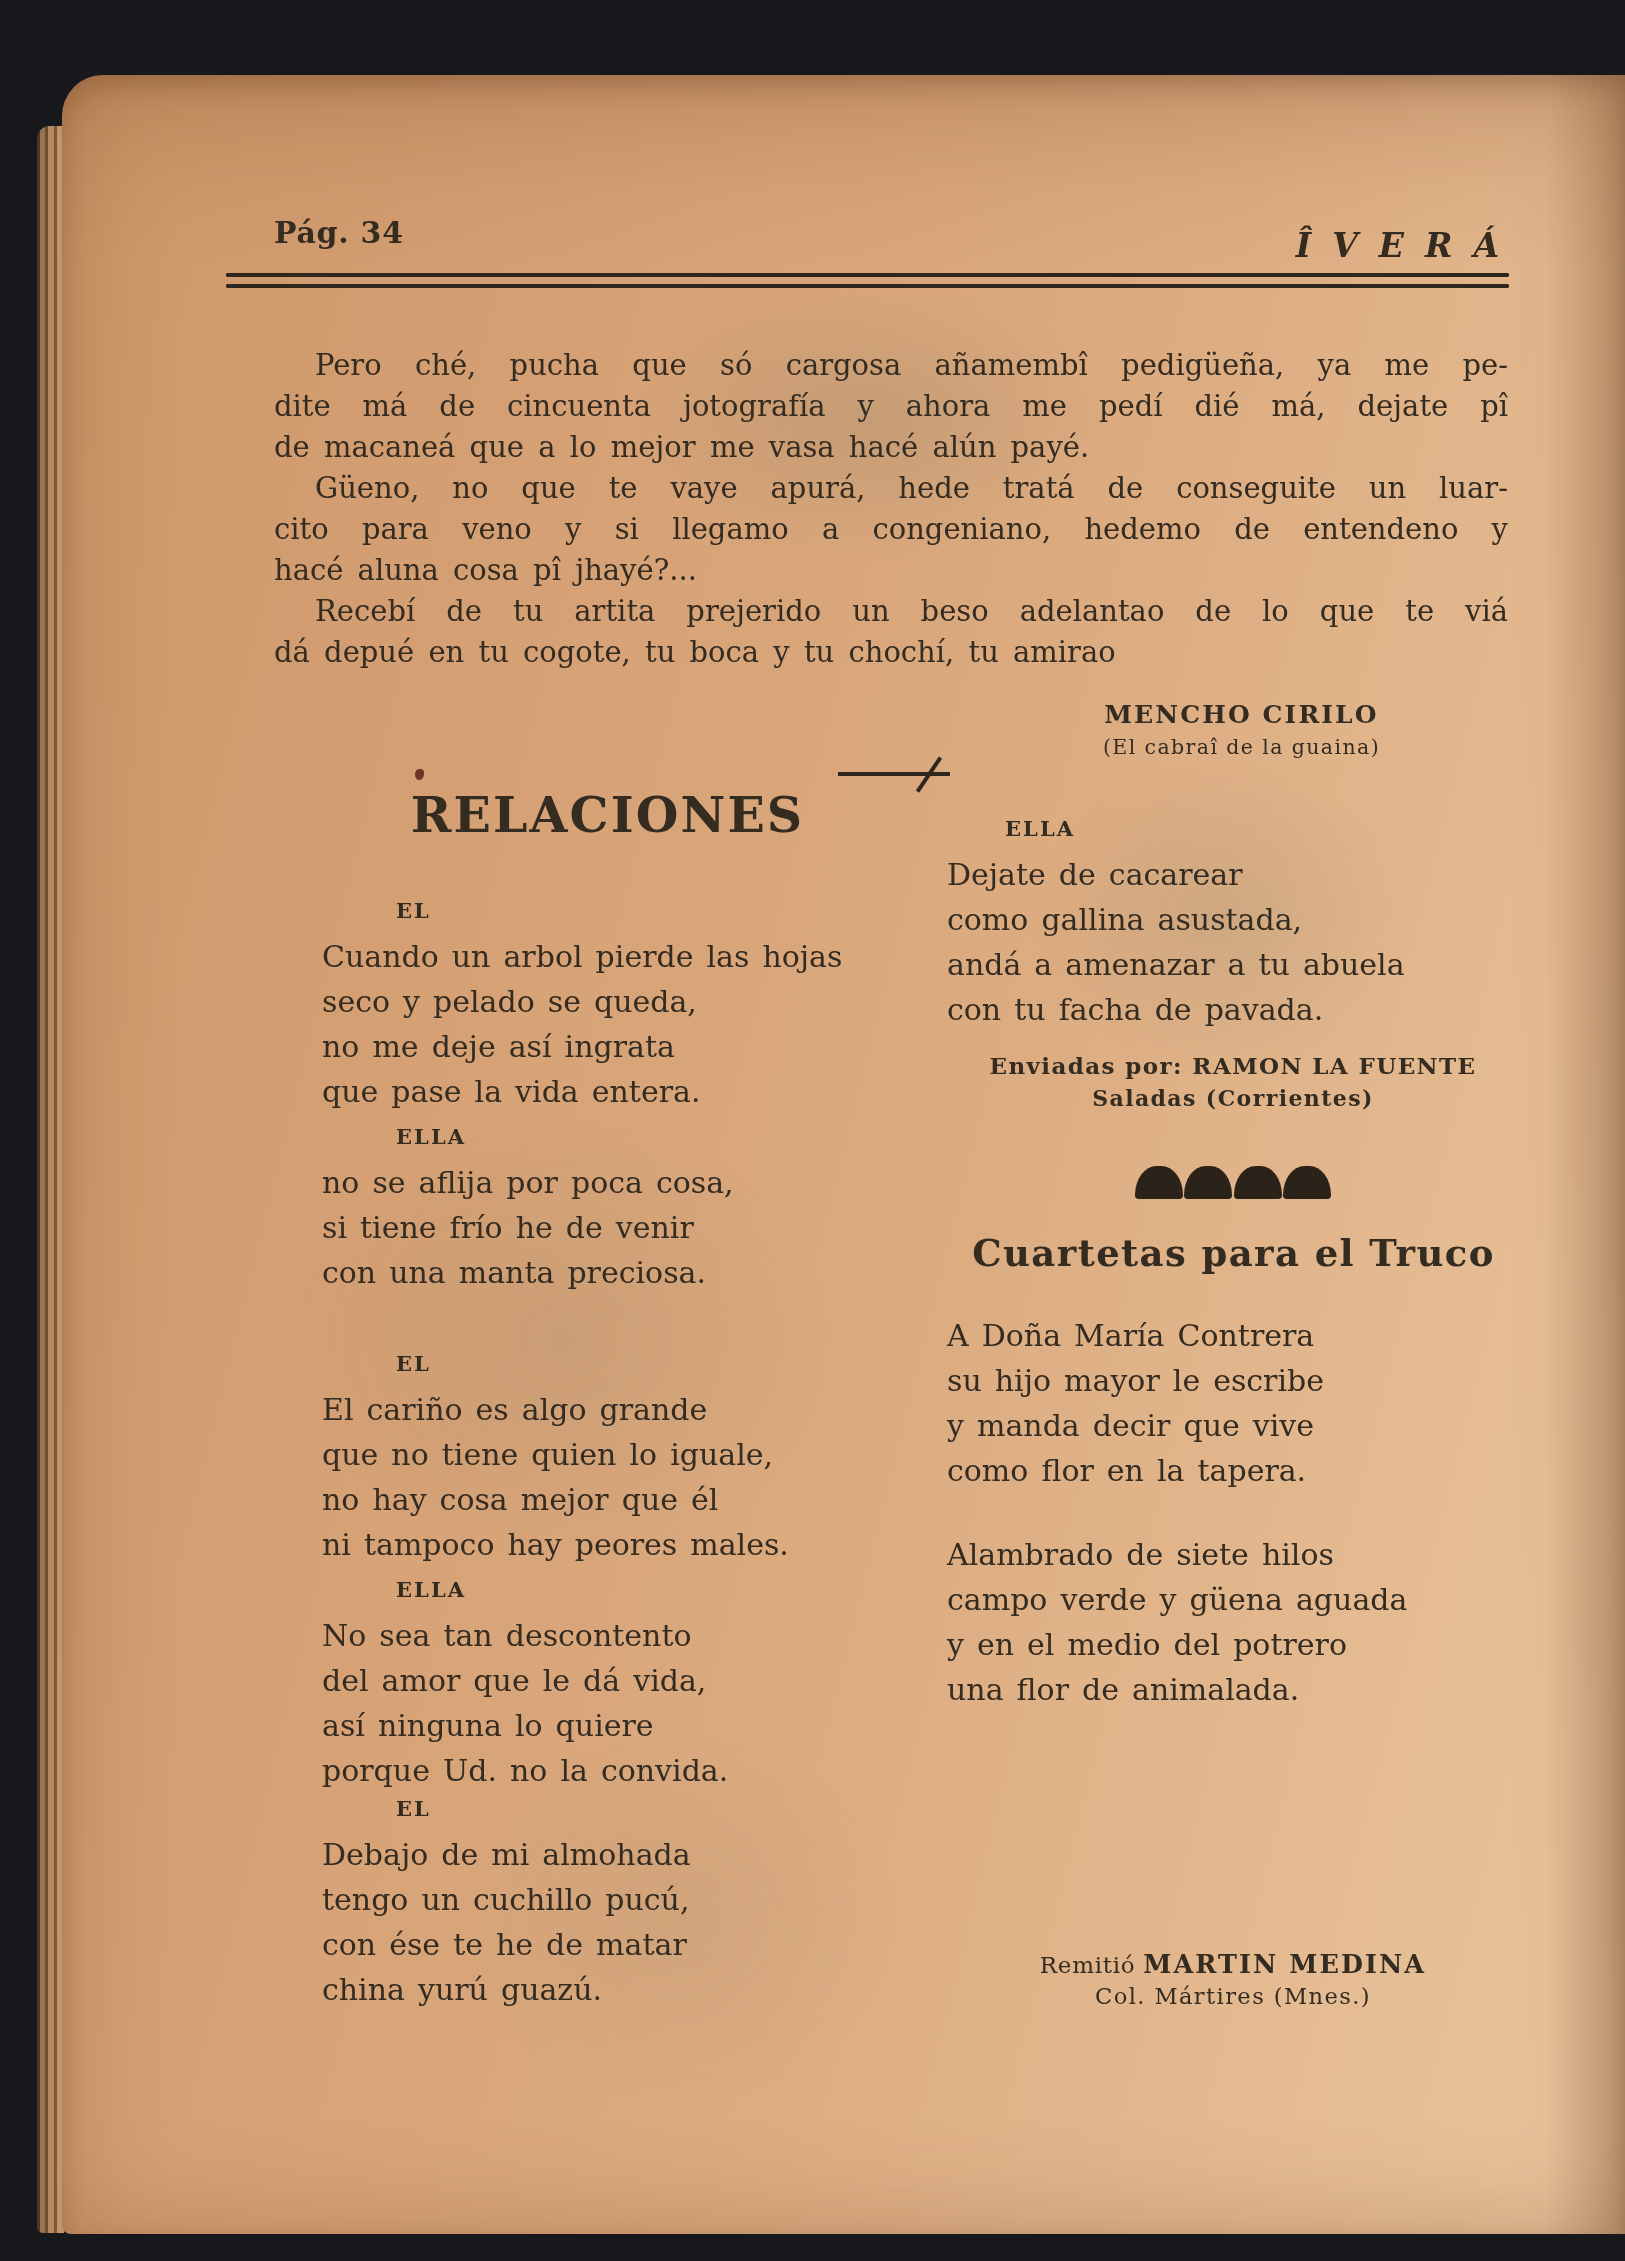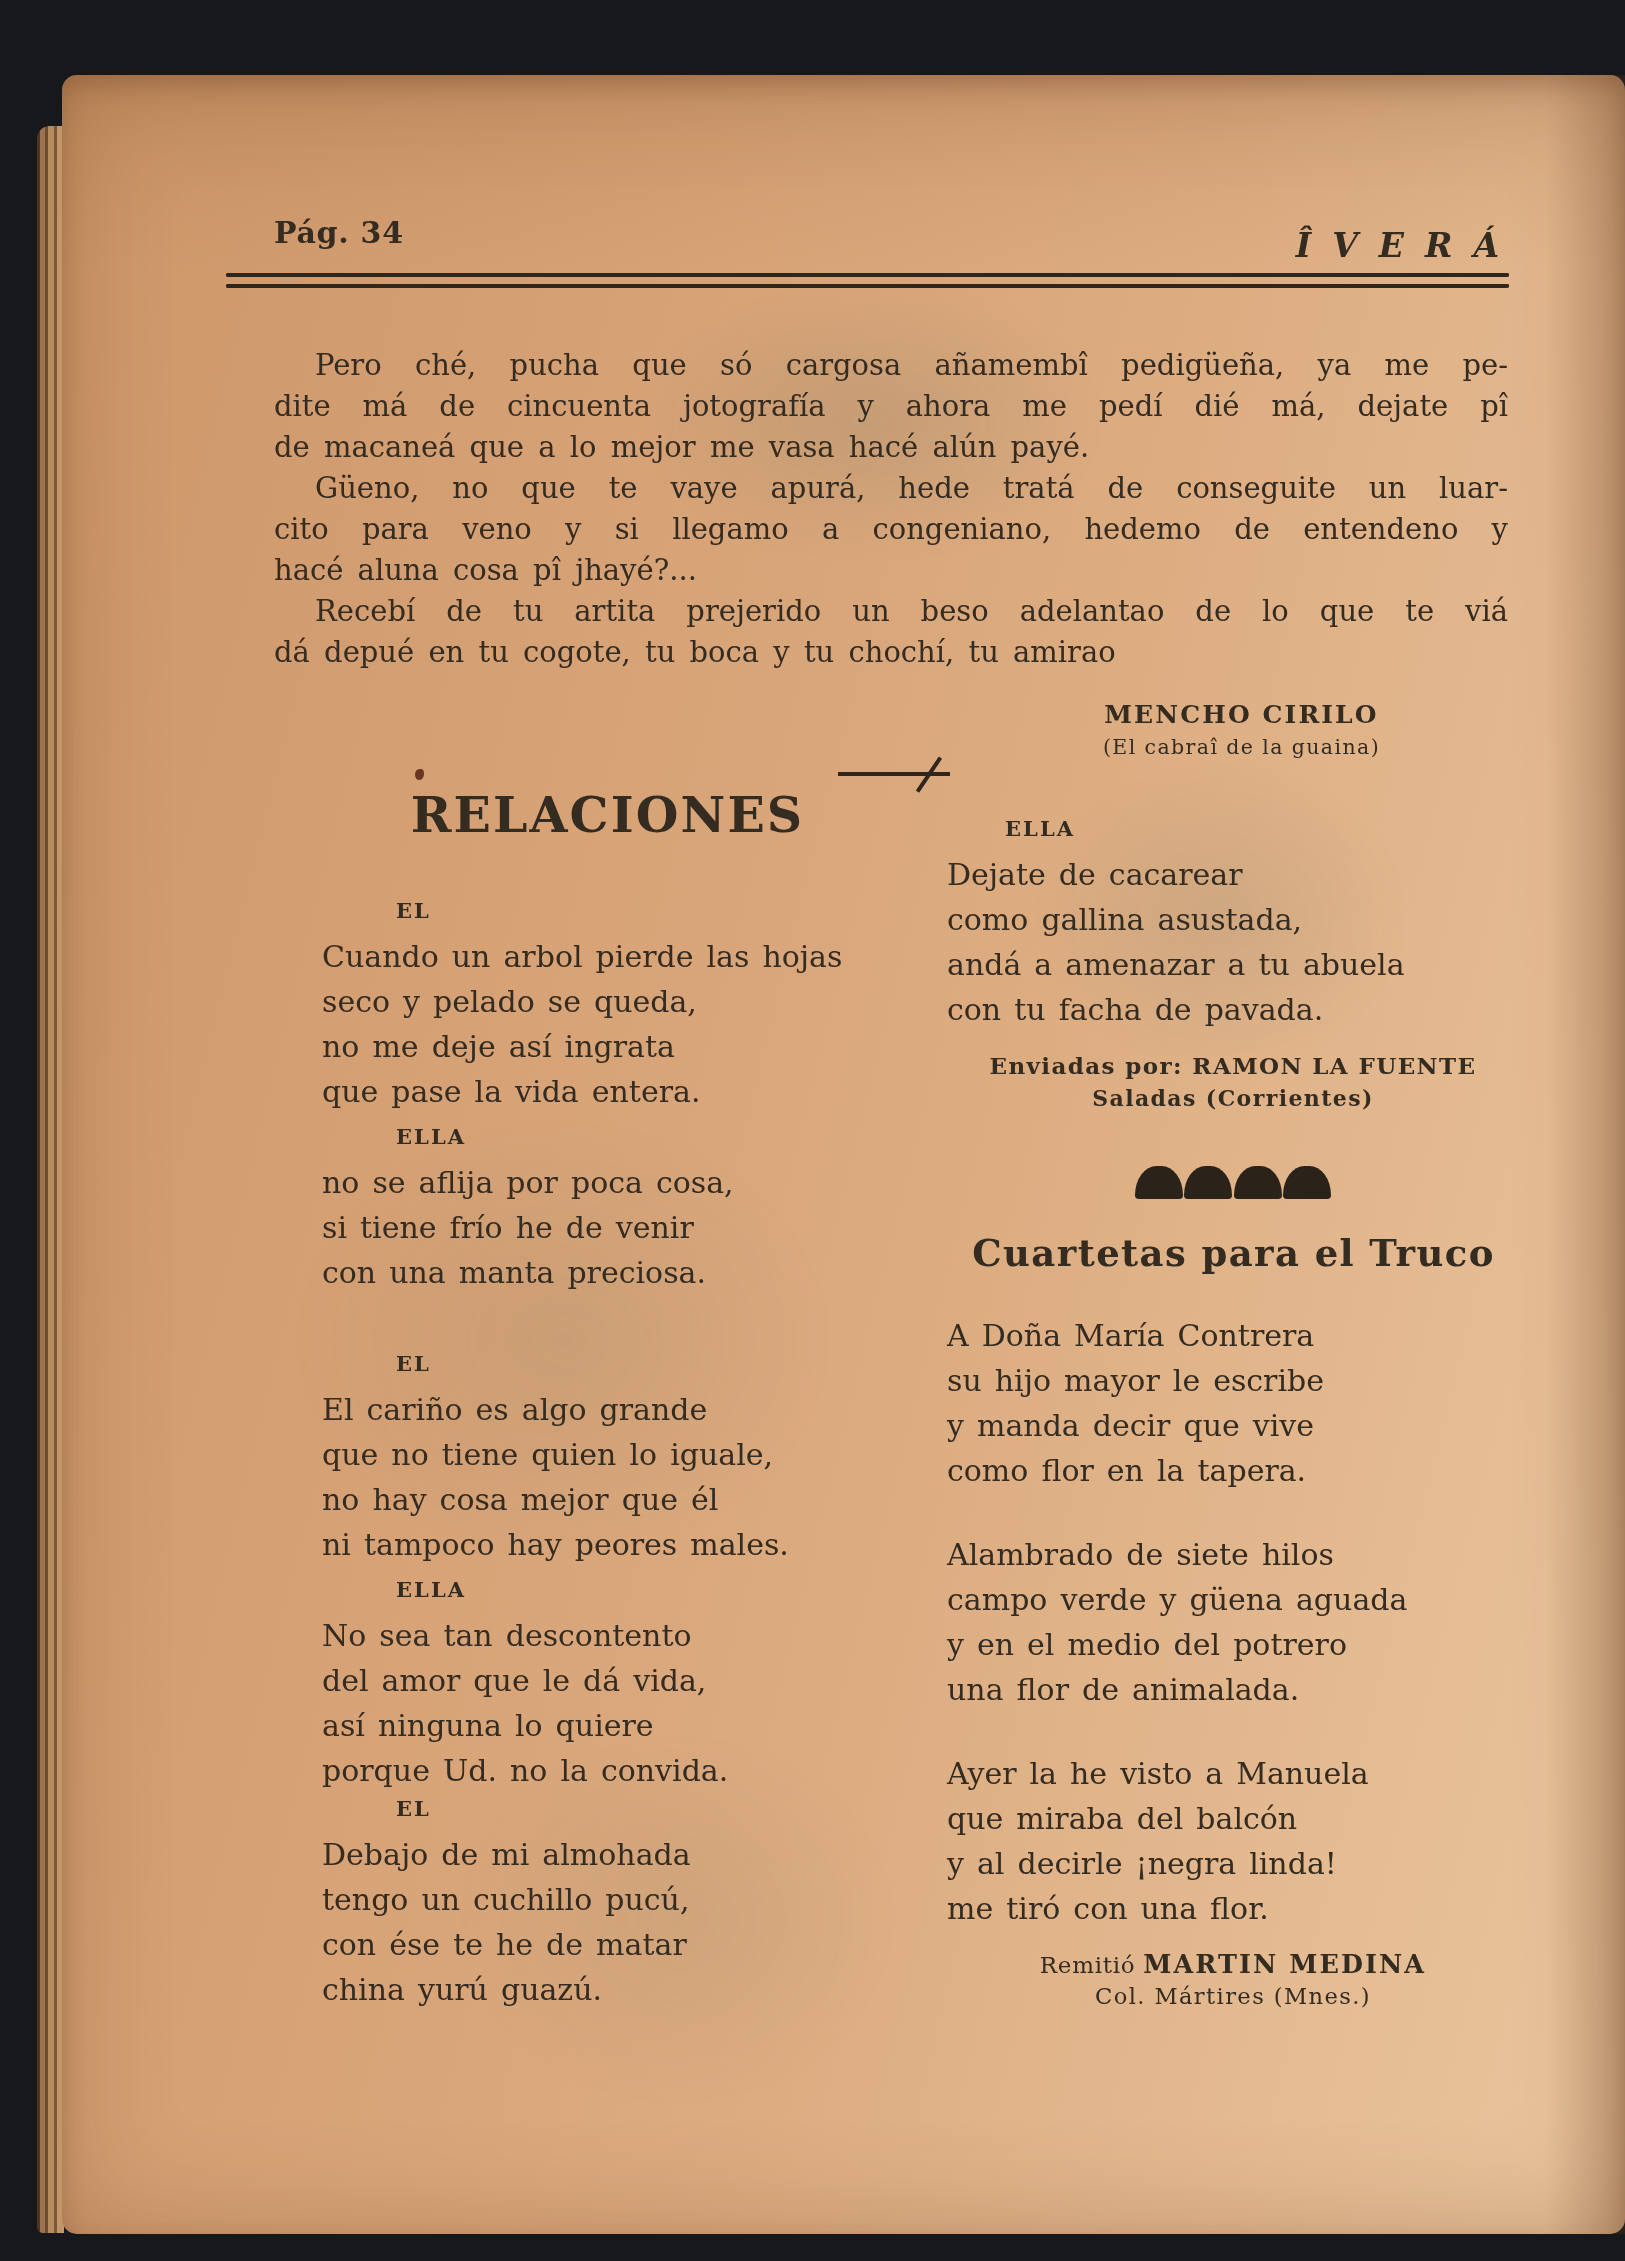--- a/index.html
+++ b/index.html
@@ -29,21 +29,21 @@
     background:linear-gradient(90deg,rgba(0,0,0,0) 0%,rgba(92,55,25,.26) 56%,rgba(60,35,15,.16) 63%,rgba(255,232,205,.14) 74%,rgba(233,196,156,0) 100%);
     pointer-events:none;
   }
   .stain{position:absolute;border-radius:50%;filter:blur(10px);pointer-events:none;}
   .stain.s1{left:579px;top:212px;width:459px;height:269px;background:radial-gradient(closest-side,rgba(96,108,88,.16),rgba(96,108,88,0));}
   .stain.s2{left:975px;top:693px;width:367px;height:297px;background:radial-gradient(closest-side,rgba(92,104,86,.13),rgba(92,104,86,0));}
   .stain.s3{left:233px;top:1046px;width:537px;height:438px;background:radial-gradient(closest-side,rgba(98,106,90,.10),rgba(98,106,90,0));}
   .stain.s4{left:396px;top:1661px;width:438px;height:367px;background:radial-gradient(closest-side,rgba(100,108,88,.09),rgba(100,108,88,0));}
   .flyspeck{position:absolute;left:353px;top:694px;width:9.2px;height:11.3px;background:#57251a;border-radius:50% 40% 55% 50%;opacity:.85;}
 
-  .ink{color:#342b21;border-radius:15px;}
+  .ink{color:#342b21;}
   .pageno{position:absolute;left:212px;top:140px;font-size:30px;font-weight:700;letter-spacing:0.7px;}
   .masthead{position:absolute;right:105px;top:136px;font-size:33px;font-weight:700;font-style:italic;letter-spacing:21px;margin-top:15px;}
   .rules{position:absolute;left:164px;top:198px;width:1283px;}
   .rules .r{height:4.2px;background:#2f2archaic;background:#2f271d;border-radius:1.4px;}
   .rules .r + .r{margin-top:6.4px;}
 
   .intro{position:absolute;left:212px;top:270px;width:1234px;font-size:29px;line-height:41px;word-spacing:5px;}
   .iline{text-align:justify;text-align-last:justify;white-space:normal;}
   .iline.last{text-align-last:left;}
   .iline.first{text-indent:41px;}
@@ -182,26 +182,20 @@
     <div>su hijo mayor le escribe</div>
     <div>y manda decir que vive</div>
     <div>como flor en la tapera.</div>
   </div>
   <div class="stanza rc right-col" style="top:1457px">
     <div>Alambrado de siete hilos</div>
     <div>campo verde y güena aguada</div>
     <div>y en el medio del potrero</div>
     <div>una flor de animalada.</div>
   </div>
-  <div class="stanza rc right-col" style="top:1676px">
-    <div>Ayer la he visto a Manuela</div>
-    <div>que miraba del balcón</div>
-    <div>y al decirle ¡negra linda!</div>
-    <div>me tiró con una flor.</div>
-  </div>
 
   <div class="remitio">
     <div class="l1">
       <span>Remitió</span>
       <b>MARTIN MEDINA</b>
     </div>
     <div class="l2">Col. Mártires (Mnes.)</div>
   </div>
 
   <div class="crease"></div>

